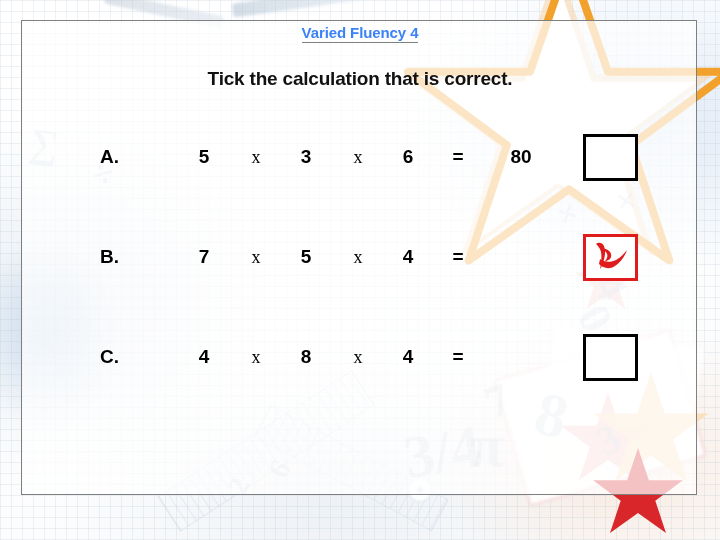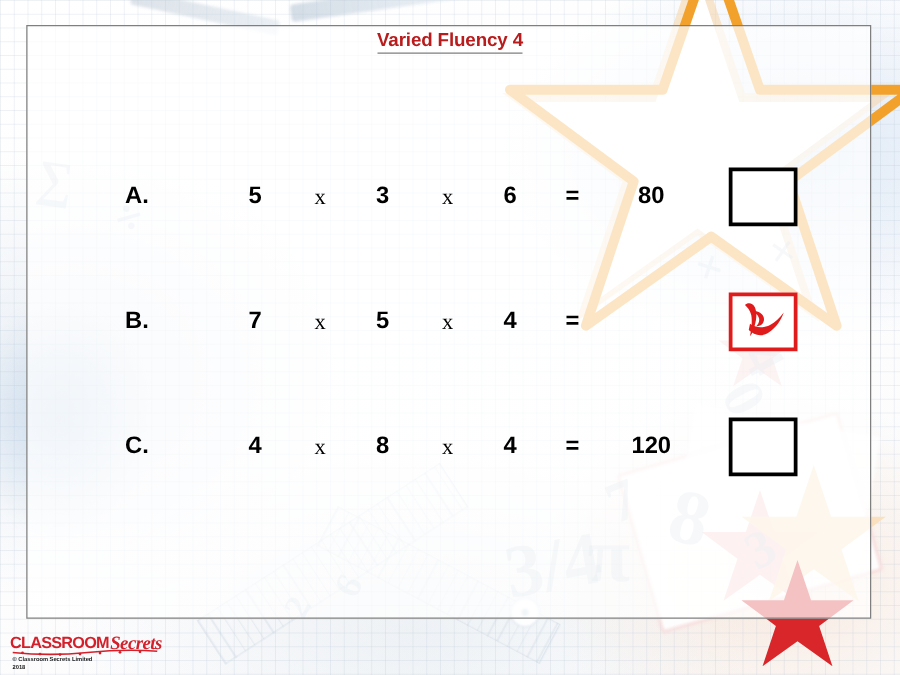--- a/index.html
+++ b/index.html
@@ -199,21 +199,21 @@
     border: 1.5px solid #7f7f7f;
     box-sizing: border-box;
     background: rgba(255,255,255,0.72);
   }
 
   
   #slide-title {
     position: absolute;
     left: 0; right: 0; top: 24px;
     text-align: center;
-    color: #b91c1c;
+    color: #3b82f6;
     font-size: 15px;
     font-weight: bold;
     letter-spacing: -0.1px;
   }
   #slide-title span { border-bottom: 1.5px solid #7f7f7f; padding-bottom: 1px; }
 
   #instruction {
     position: absolute;
     left: 0; right: 0; top: 68px;
     text-align: center;
@@ -364,20 +364,21 @@
     <div class="ghost-text g-div">÷</div>
     <div class="ghost-text g-sum">∑</div>
   </div>
 
   <div id="content-panel"></div>
 
   <div id="slide-title">
     <span>Varied Fluency 4</span>
   </div>
 
+  <div id="instruction">Tick the calculation that is correct.</div>
 
   <div class="calc-row" id="row-0">
     <div class="calc-cell c-label">A.</div>
     <div class="calc-cell c-n1">5</div>
     <div class="calc-cell c-op1">x</div>
     <div class="calc-cell c-n2">3</div>
     <div class="calc-cell c-op2">x</div>
     <div class="calc-cell c-n3">6</div>
     <div class="calc-cell c-eq">=</div>
     <div class="calc-cell c-res">80</div>
@@ -405,33 +406,17 @@
   </div>
 
   <div class="calc-row" id="row-2">
     <div class="calc-cell c-label">C.</div>
     <div class="calc-cell c-n1">4</div>
     <div class="calc-cell c-op1">x</div>
     <div class="calc-cell c-n2">8</div>
     <div class="calc-cell c-op2">x</div>
     <div class="calc-cell c-n3">4</div>
     <div class="calc-cell c-eq">=</div>
-    <div class="calc-cell c-res">120</div>
     <div class="answer-box empty"></div>
   </div>
 
-  <div id="footer-logo">
-    <span id="logo-wordmark">CLASSROOM</span><span id="logo-script">Secrets</span>
-    <svg id="logo-swoosh" viewBox="0 0 116 6">
-      <path d="M0 3 Q30 6 60 3 T116 2" stroke="#d4202a" stroke-width="1.4" fill="none"></path>
-      <circle cx="8" cy="3.2" r="1.1" fill="#d4202a"></circle>
-      <circle cx="22" cy="4.2" r="1.1" fill="#d4202a"></circle>
-      <circle cx="38" cy="4.6" r="1.1" fill="#d4202a"></circle>
-      <circle cx="54" cy="4.2" r="1.1" fill="#d4202a"></circle>
-      <circle cx="70" cy="3.4" r="1.1" fill="#d4202a"></circle>
-      <circle cx="86" cy="2.8" r="1.1" fill="#d4202a"></circle>
-      <circle cx="102" cy="2.4" r="1.1" fill="#d4202a"></circle>
-    </svg>
-    <div id="logo-copyright">© Classroom Secrets Limited
-2018</div>
-  </div>
 
 </div>
 
 </body></html>

